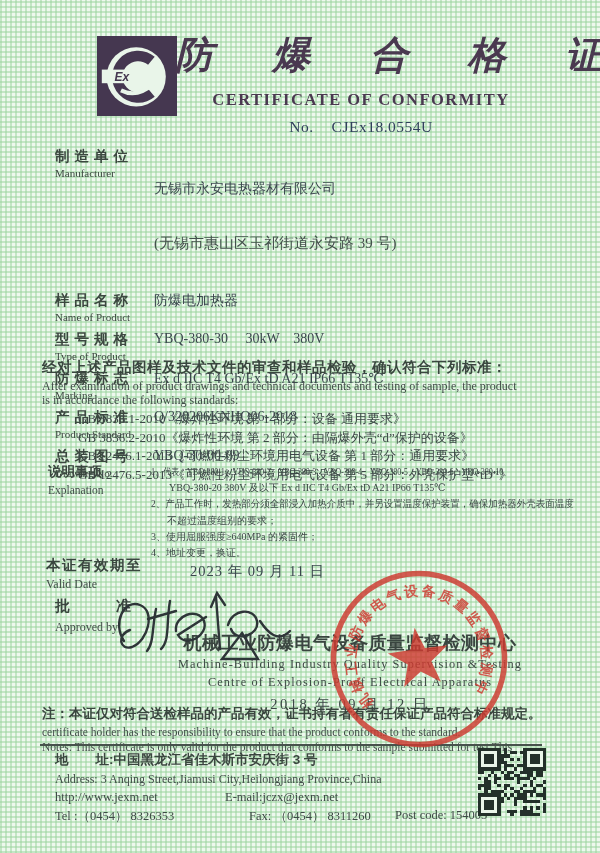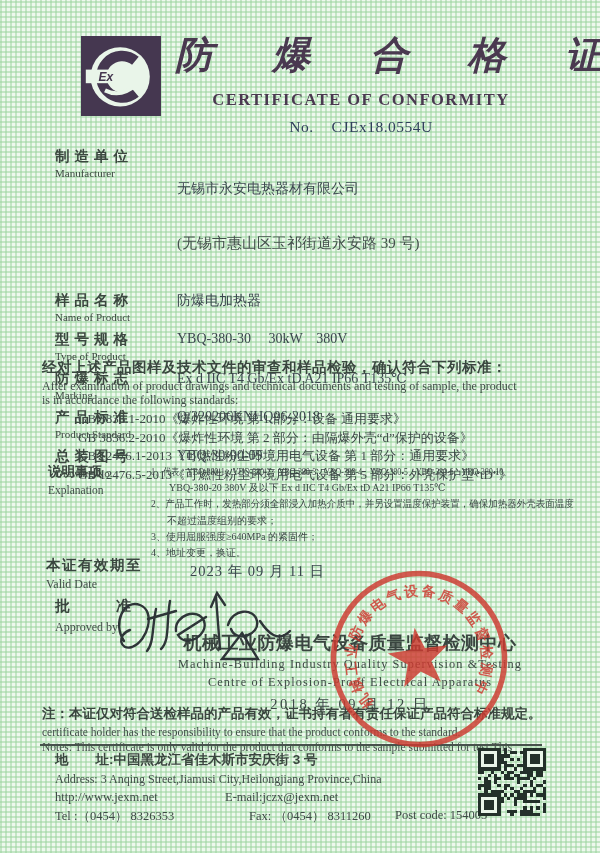--- a/index.html
+++ b/index.html
@@ -11,38 +11,38 @@
     color:#3d4a44;
     background-color:#eef8ee;
     background-image:
       repeating-linear-gradient(0deg, rgba(154,212,158,.50) 0 2px, transparent 2px 5px),
       repeating-linear-gradient(90deg, rgba(154,212,158,.50) 0 2px, transparent 2px 5px);
   }
   .sans{ font-family:"Liberation Sans","DejaVu Sans",sans-serif; }
   .page{ position:absolute; inset:0; }
 
   
-  .logo{ position:absolute; left:80px; top:36px; width:82px; height:100px; }
+  .logo{ position:absolute; left:96px; top:36px; width:82px; height:100px; }
   .hdr{ position:absolute; left:150px; right:28px; top:30px; text-align:center; }
   .title-cn{
     font-size:38px; font-weight:700; color:#4a3950;
     letter-spacing:25px; padding-left:25px; white-space:nowrap;font-style:italic;
   }
   .title-en{
     margin-top:9px; font-size:16.5px; font-weight:600; color:#4a3950;
     letter-spacing:1.5px; white-space:nowrap;
   }
   .cert-no{ margin-top:8px; font-size:15.5px; color:#31405c; letter-spacing:.5px; }
   .cert-no .no-lbl{ margin-right:18px; }
 
   
   .s-fields{ position:absolute; left:42px; right:30px; top:147px; }
   .frow{ display:flex; margin-bottom:7px; padding-left:13px; }
   .frow.tall{ margin-bottom:6px; }
-  .flabel{ width:122px; flex:none; }
+  .flabel{ width:99px; flex:none; }
   .flabel .cn{ font-size:14.5px; font-weight:700; letter-spacing:5px; color:#3c4840; }
   .flabel .en{ font-size:11px; color:#3c4840; margin-top:1px; }
   .fvalue{ font-size:14px; color:#3b474e; padding-top:1px; white-space:pre-wrap; }
   .fvalue .sub{ font-size:15px; margin-top:4px; color:#44504c; }
 
   
   .s-standards{ position:absolute; left:42px; right:28px; top:358px; }
   .std-cn{ font-size:14.5px; font-weight:700; color:#3a463f; letter-spacing:.5px; }
   .std-en{ font-size:12px; line-height:1.18; color:#414d48; margin-top:2px; }
   .std-items{ margin-top:3px; }

